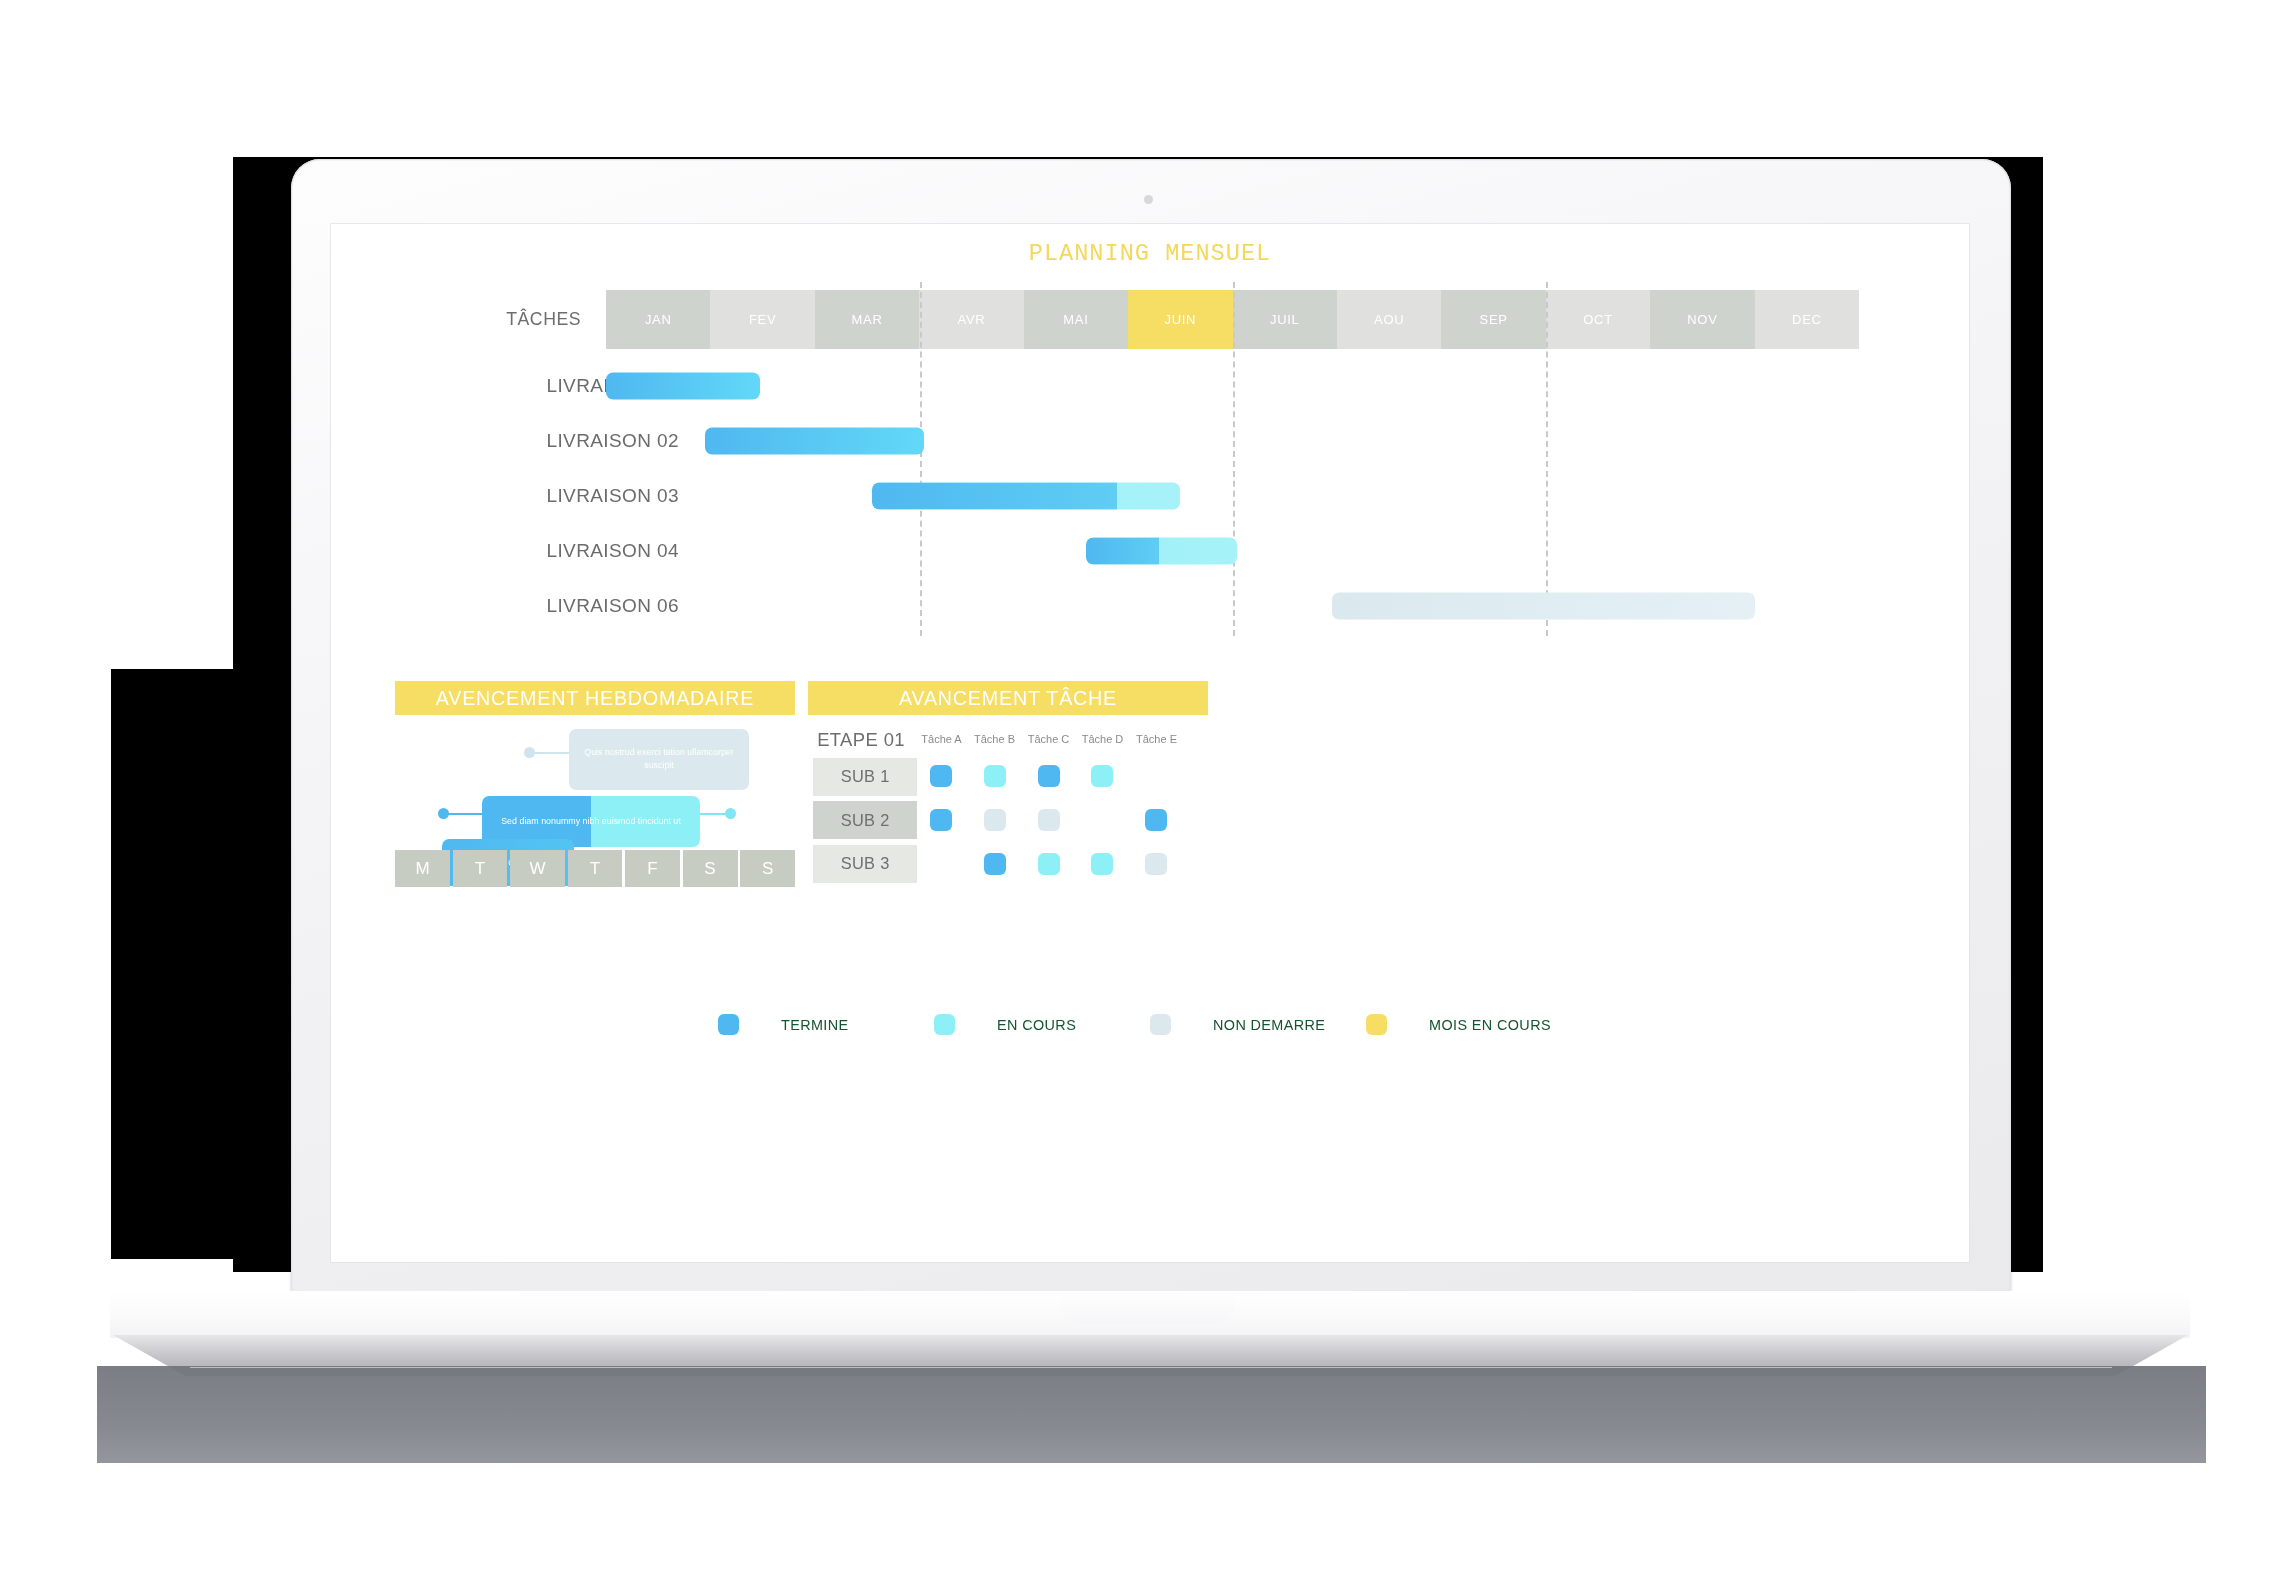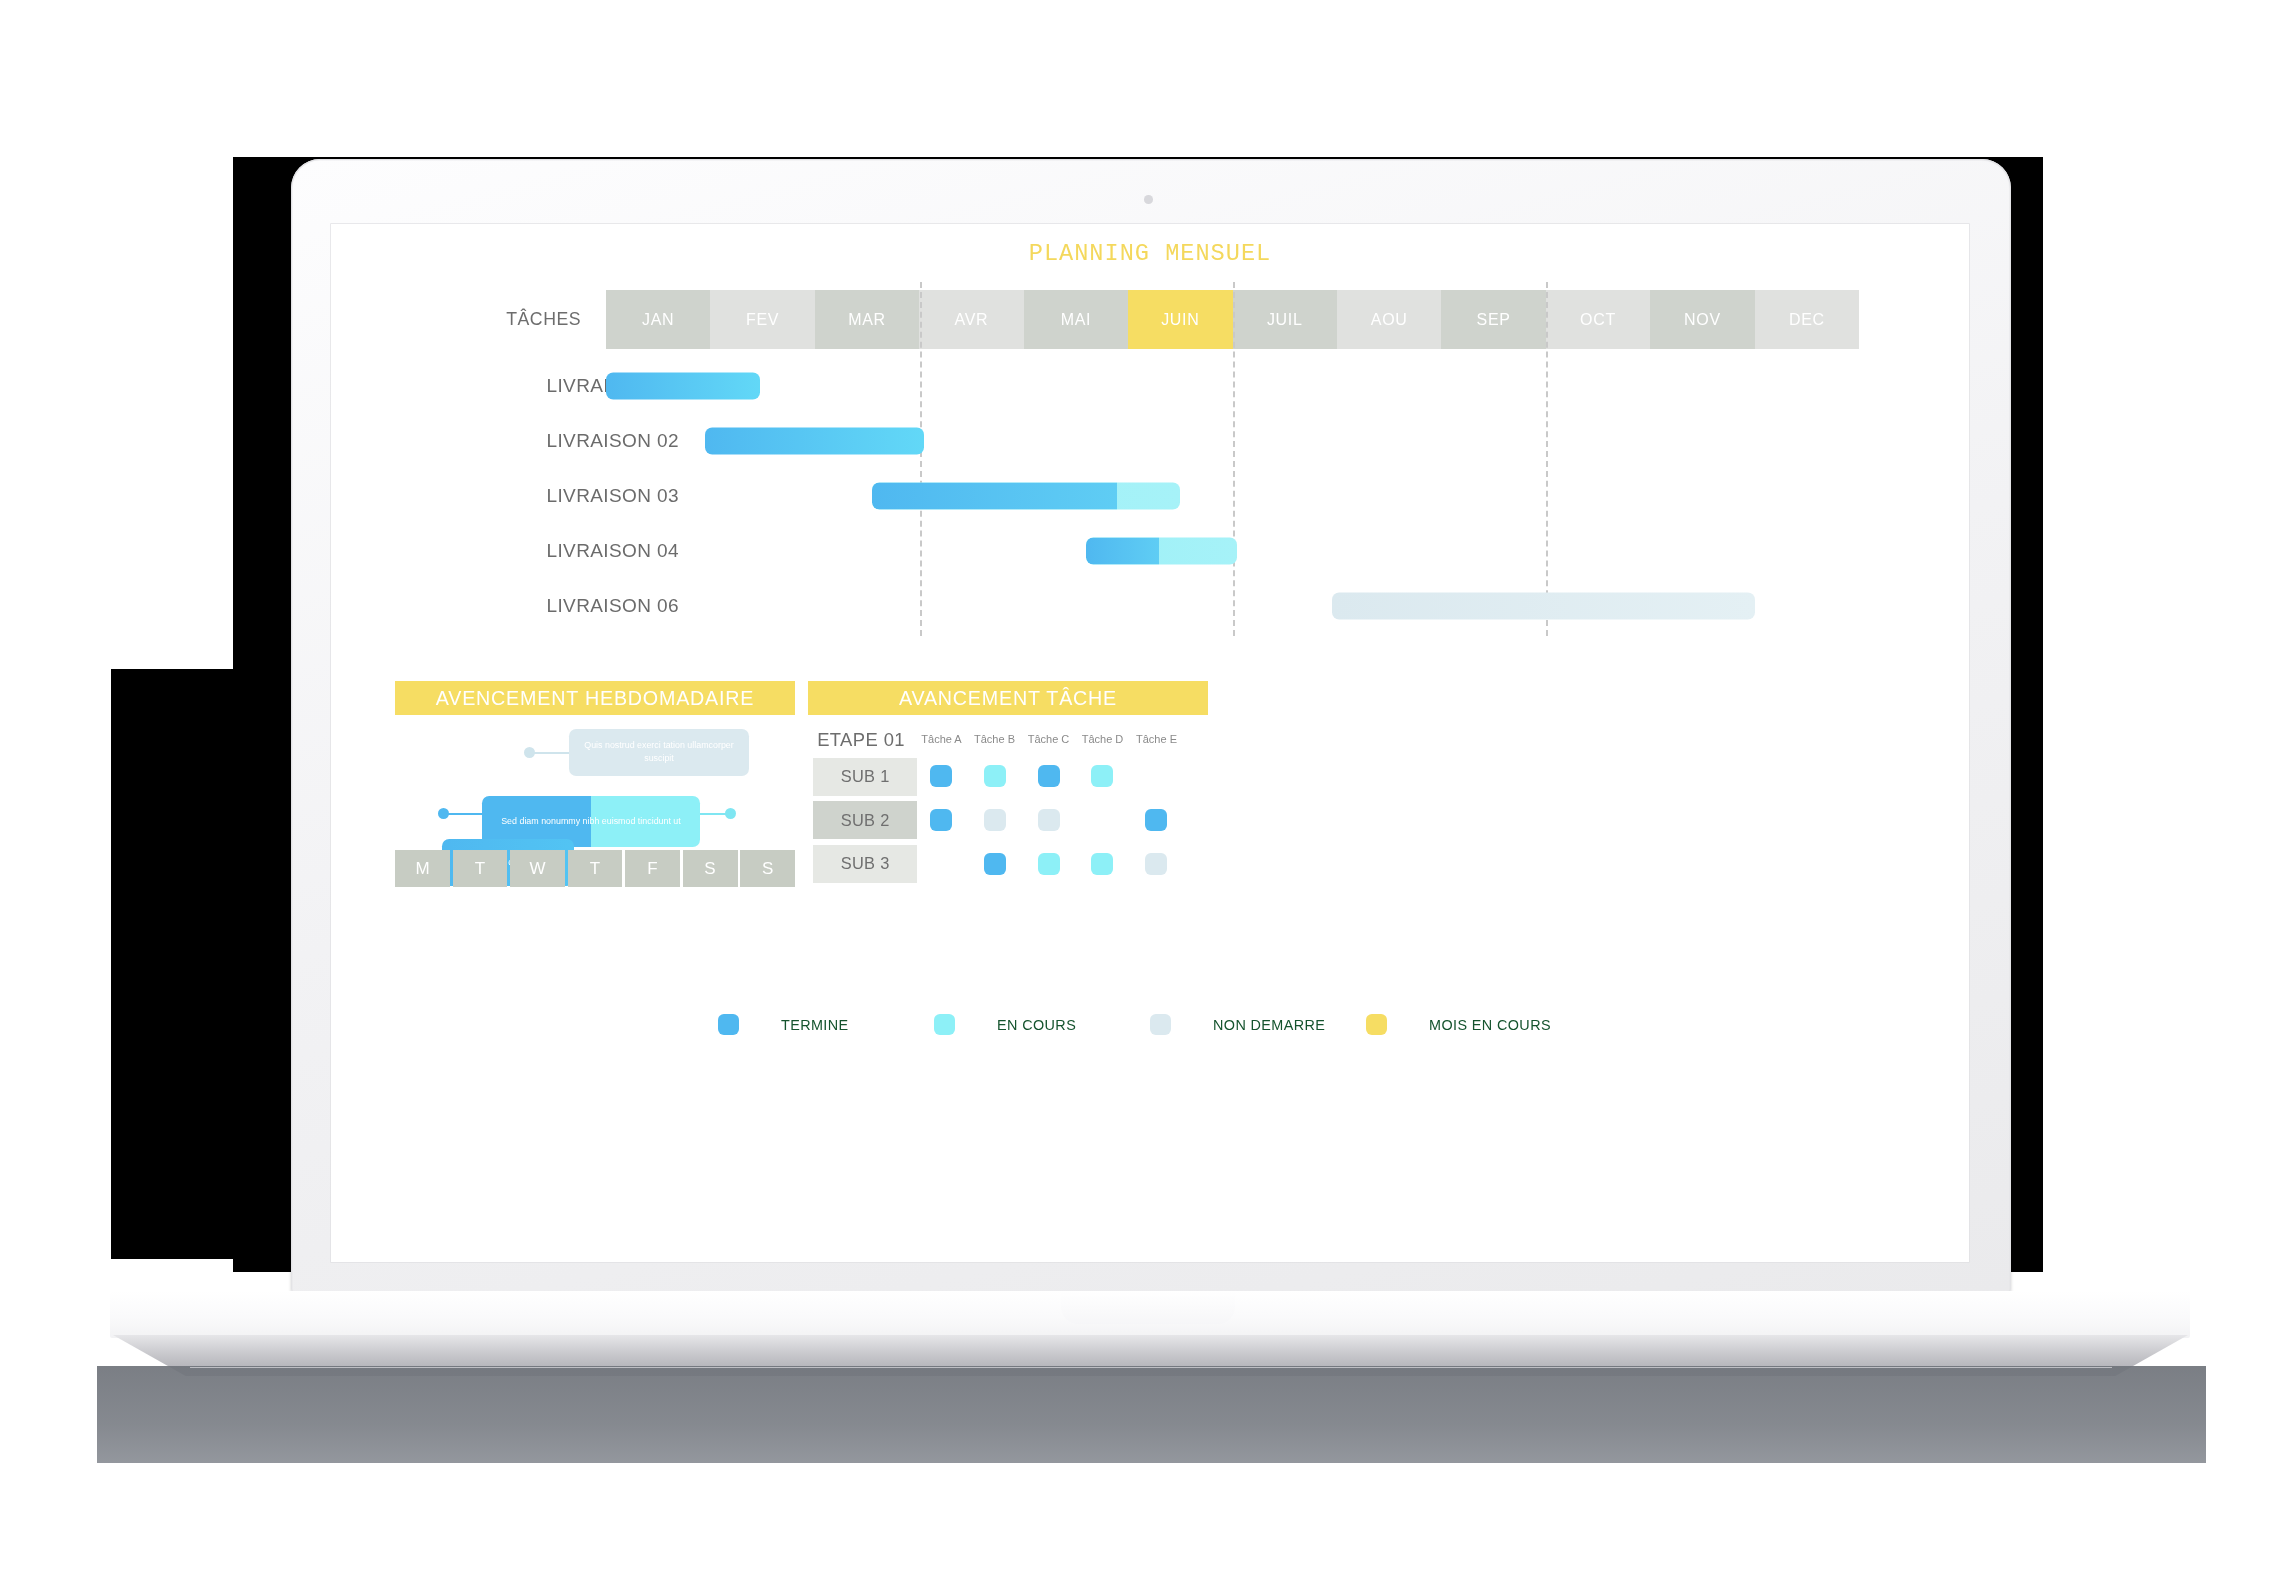--- a/index.html
+++ b/index.html
@@ -73,21 +73,21 @@
 
   
   .gantt { position:absolute; left:0; top:0; width:100%; }
   .taches-label {
     position:absolute; left:119px; top:85px; width:131px;
     text-align:right; color:#6d6d6d; font-size:17.7px; letter-spacing:0.5px;
   }
   .months { position:absolute; left:275px; top:66px; width:1253px; height:59px; display:flex; }
   .month {
     flex:1 1 0; display:flex; align-items:center; justify-content:center;
-    color:#ffffff; font-size:16px; letter-spacing:0.7px;
+    color:#ffffff; font-size:13px; letter-spacing:0.7px;
   }
   .month.alt0 { background:#cfd3cd; }
   .month.alt1 { background:#e0e1df; }
   .month.current { background:#f6dd63; }
 
   
   .guide { position:absolute; top:58px; width:0; height:354px;
            border-left:2px dashed #c9c9c9; }
 
   
@@ -253,21 +253,21 @@
               <div class="row-label">LIVRAISON 06</div>
               <div class="bar-track">
                 <div class="bar" style="left: 726px; width: 423px; background: linear-gradient(90deg, rgb(219, 233, 239), rgb(228, 240, 244));"></div>
               </div>
             </div>
           </div>
       </div>
 
       <div class="panel-head panel-left-head">AVENCEMENT HEBDOMADAIRE</div>
       <div class="weekly" id="weekly">
-          <div class="wtask" style="left: 174px; width: 180px; top: 6.6px; height: 47px; background: rgb(219, 233, 239); color: rgb(255, 255, 255);">
+          <div class="wtask" style="left: 174px; width: 180px; top: 6.6px; height: 61px; background: rgb(219, 233, 239); color: rgb(255, 255, 255);">
             <span>Quis nostrud exerci tation ullamcorper suscipit</span>
           </div>
           <div class="link" style="left: 139px; top: 29.5px; width: 35px; background: rgb(207, 228, 236);"></div>
           <div class="dot" style="left: 129px; top: 24.6px; background: rgb(207, 228, 236);"></div>
           <div class="wtask" style="left: 87px; width: 218px; top: 74px; height: 51px; background: linear-gradient(90deg, rgb(79, 184, 240) 0%, rgb(79, 184, 240) 50%, rgb(141, 240, 247) 50%, rgb(141, 240, 247) 100%);">
             <span>Sed diam nonummy nibh euismod tincidunt ut</span>
           </div>
           <div class="link" style="left: 52px; top: 91px; width: 35px; background: rgb(79, 184, 240);"></div>
           <div class="dot" style="left: 43px; top: 86px; background: rgb(79, 184, 240);"></div>
           <div class="link" style="left: 305px; top: 91px; width: 26px; background: rgb(127, 230, 242);"></div>

